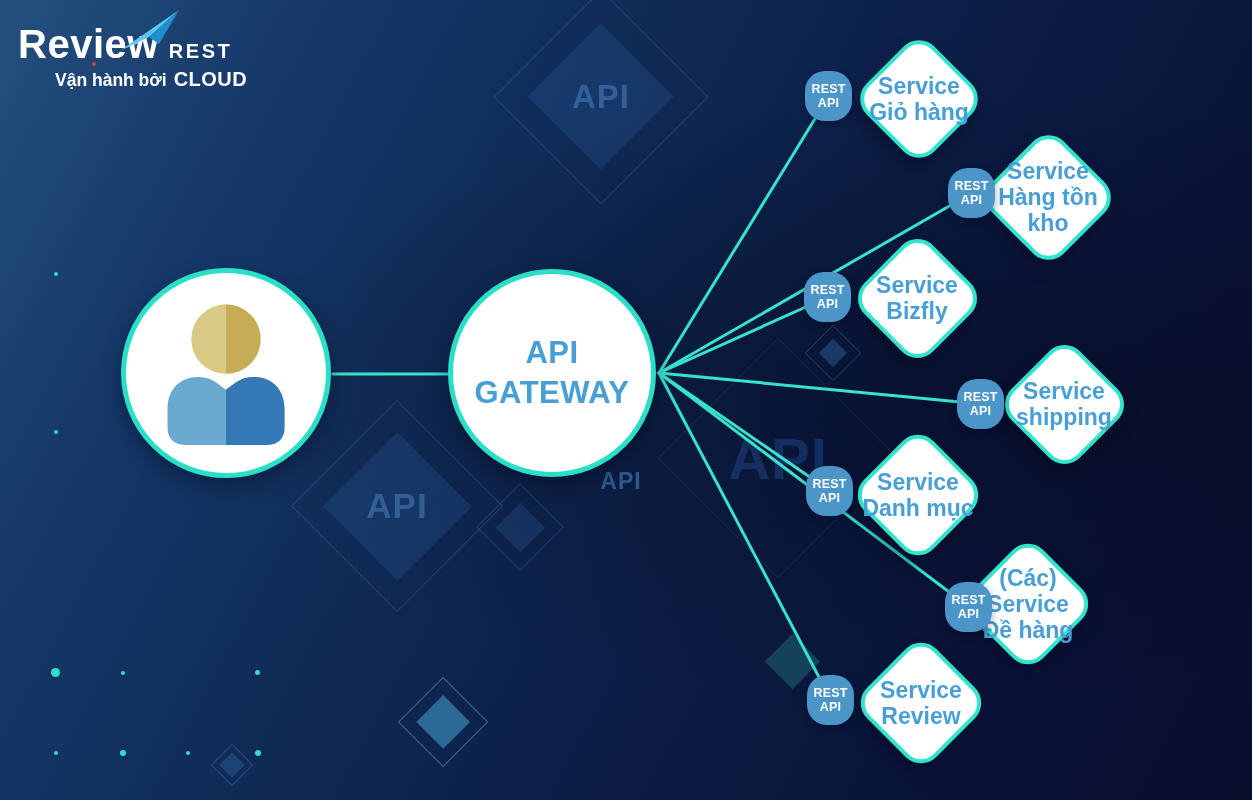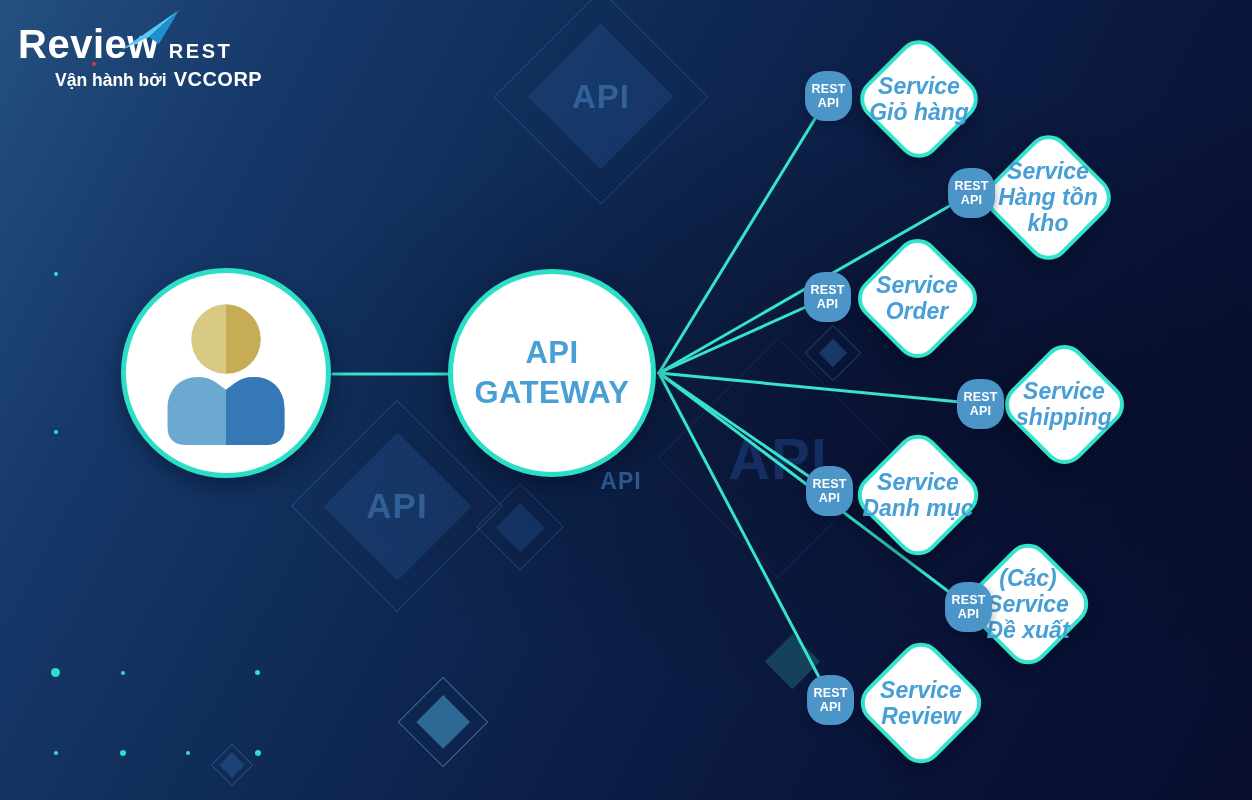--- a/index.html
+++ b/index.html
@@ -42,21 +42,21 @@
     color:#479fd6; letter-spacing:0.5px; }
   .gateway-label span { display:block; }
   .person-svg { margin-top:8px; }
 
   
   .service { position:absolute; width:150px; height:150px; z-index:3; }
   .diamond { position:absolute; left:50%; top:50%; background:#fff; border:4px solid #31e4cb;
     border-radius:22px; transform:rotate(45deg); box-shadow:4px 8px 16px rgba(3,8,28,0.45); }
   .service-label { position:absolute; inset:0; display:flex; flex-direction:column; align-items:center;
     justify-content:center; text-align:center; font-weight:700; font-size:23px; line-height:1.13; color:#479fd6; }
-  .service-label span { display:block;font-style:italic; }
+  .service-label span { display:block; }
 
   
   .badge { position:absolute; width:47px; height:50px; border-radius:20px; background:#4b95c8;
     color:#fff; display:flex; flex-direction:column; align-items:center; justify-content:center;
     font-weight:700; font-size:12.5px; line-height:1.15; letter-spacing:0.2px; z-index:4;
     box-shadow:0 3px 8px rgba(3,8,28,0.35); }
   .badge span { display:block; }
 </style>
 </head>
 <body>
@@ -123,21 +123,21 @@
       <span class="logo-bizfly">Review</span>
       <svg class="plane" width="64" height="52" viewBox="0 0 64 52">
         <polygon points="2,42 60,2 30,29" fill="#57c8f2"></polygon>
         <polygon points="60,2 30,29 40,36" fill="#1f8fd0"></polygon>
         <polygon points="2,42 22,34 30,29" fill="#cfeffd"></polygon>
       </svg>
       <span class="logo-cloud">REST</span>
     </div>
     <div class="logo-row2">
       <span class="operated-by">Vận hành bởi</span>
-      <span class="vcc">VCCORP</span>
+      <span class="vcc">CLOUD</span>
     </div>
     <span class="vcc-dot"></span>
   </div>
 
   <svg class="links" width="1252" height="800" viewBox="0 0 1252 800">
     <g stroke="#37e3c9" stroke-width="3" stroke-linecap="round">
       <line x1="333" y1="374" x2="450" y2="374"></line>
       <line x1="659" y1="373" x2="829" y2="96"></line>
       <line x1="659" y1="373" x2="972" y2="193"></line>
       <line x1="659" y1="373" x2="828" y2="297"></line>
@@ -178,21 +178,21 @@
       <span>Service</span>
       <span>Hàng tồn</span>
       <span>kho</span>
     </div>
   </div>
 
   <div class="service" style="left:842px; top:223px;">
     <div class="diamond" style="width:97px; height:97px; margin:-48.5px;"></div>
     <div class="service-label">
       <span>Service</span>
-      <span>Order</span>
+      <span>Bizfly</span>
     </div>
   </div>
 
   <div class="service" style="left:989px; top:329px;">
     <div class="diamond" style="width:97px; height:97px; margin:-48.5px;"></div>
     <div class="service-label">
       <span>Service</span>
       <span>shipping</span>
     </div>
   </div>
@@ -203,21 +203,21 @@
       <span>Service</span>
       <span>Danh mục</span>
     </div>
   </div>
 
   <div class="service" style="left:953px; top:529px;">
     <div class="diamond" style="width:98px; height:98px; margin:-49px;"></div>
     <div class="service-label">
       <span>(Các)</span>
       <span>Service</span>
-      <span>Đề xuất</span>
+      <span>Đề hàng</span>
     </div>
   </div>
 
   <div class="service" style="left:846px; top:628px;">
     <div class="diamond" style="width:98px; height:98px; margin:-49px;"></div>
     <div class="service-label">
       <span>Service</span>
       <span>Review</span>
     </div>
   </div>

